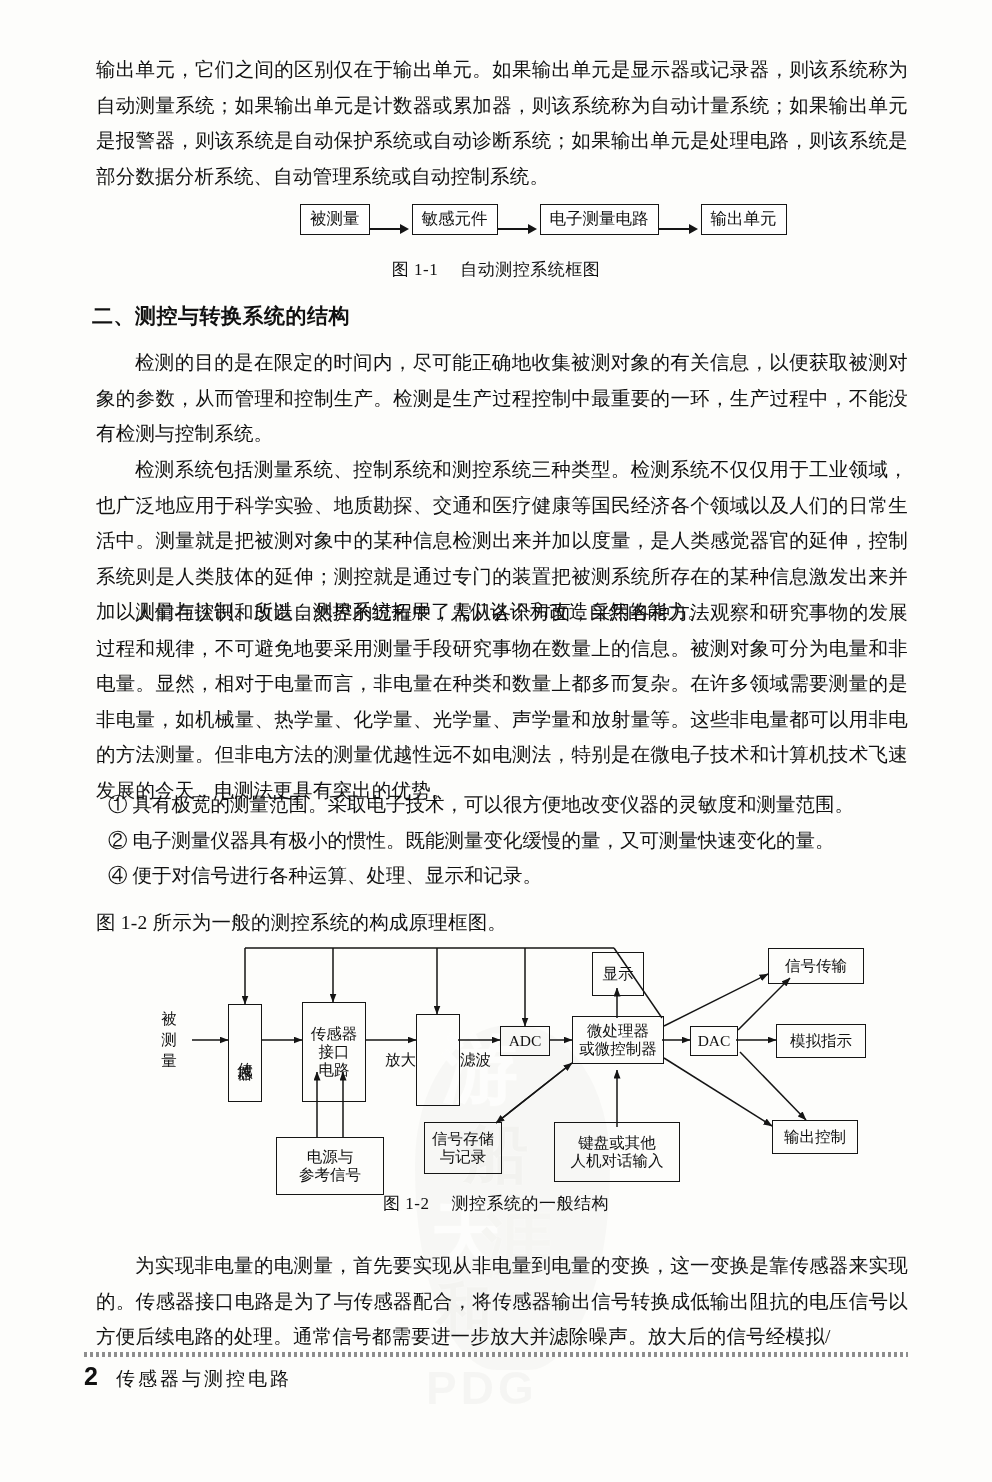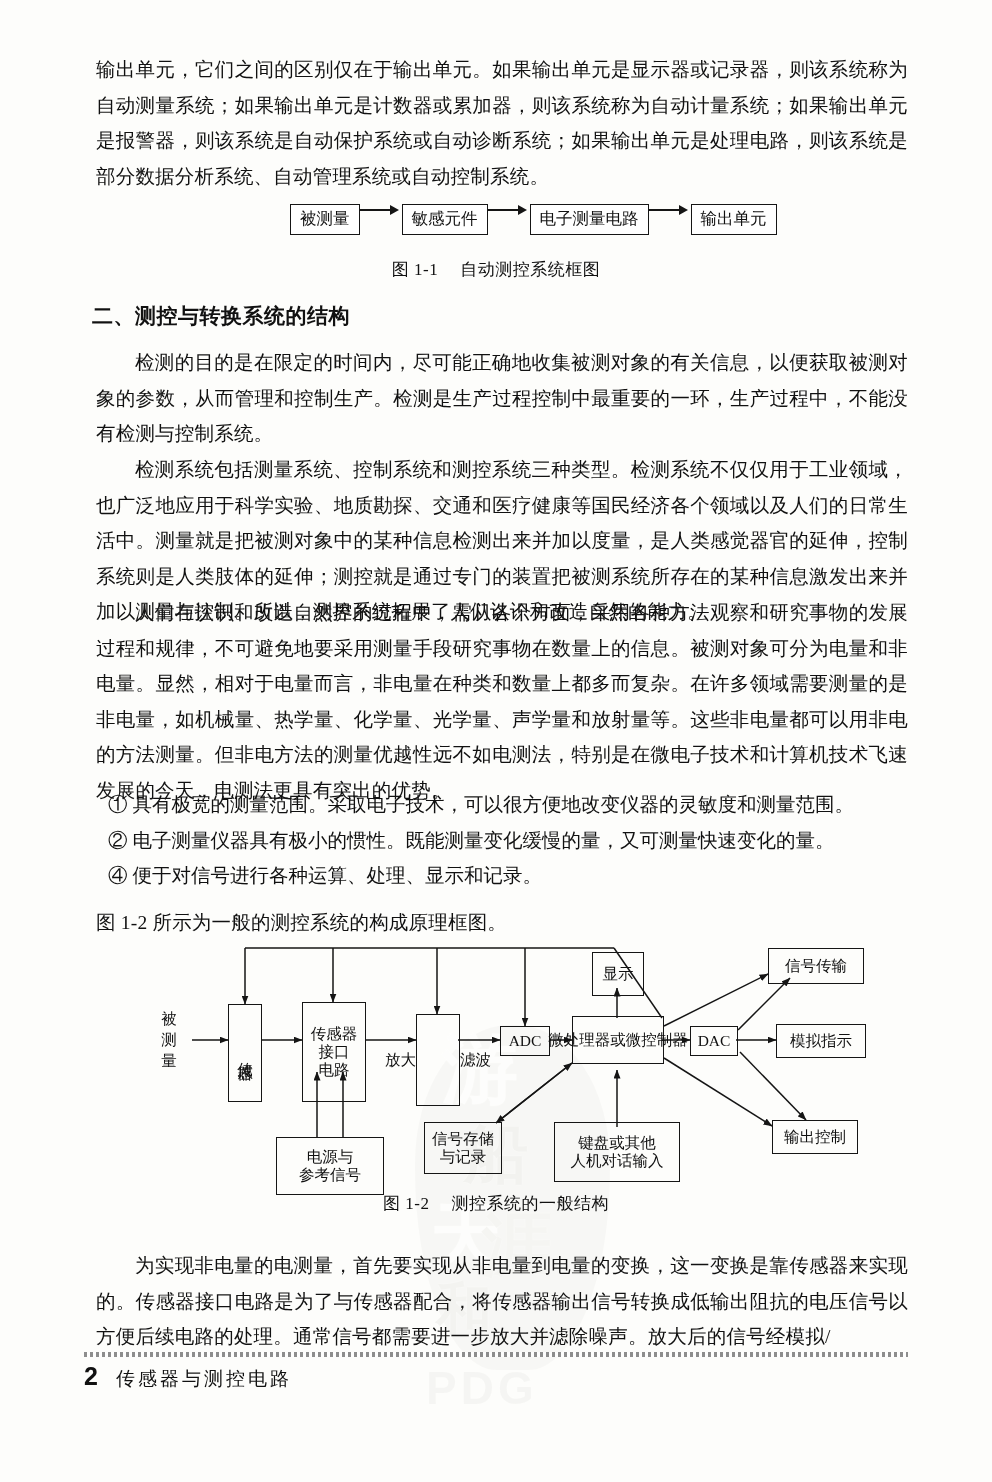--- a/index.html
+++ b/index.html
@@ -71,22 +71,22 @@
   }
   ul.numlist{list-style:none;margin:12px;padding:0;}
   ul.numlist li{
     font-size:19.5px;line-height:35.5px;
     text-align:justify;text-justify:inter-ideograph;
   }
 
   
   .fig1{position:absolute;left:0;top:198px;width:992px;height:92px;z-index:2;}
   .fig1 .row{
-    position:absolute;left:290px;top:6px;
-    display:flex;align-items:flex-start;
+    position:absolute;left:300px;top:6px;
+    display:flex;align-items:flex-end;
   }
   .bx{
     border:1.6px solid #151515;
     background:#fff;
     font-size:16.5px;
     line-height:1.15;
     text-align:center;
     padding:5px 9px;
     white-space:nowrap;
   }
@@ -287,21 +287,21 @@
       <span>电路</span>
     </div>
 
     <div class="fbox" style="left:416px;top:84px;width:44px;height:92px;gap:44px;">
       <span>放大</span>
       <span>滤波</span>
     </div>
 
     <div class="fbox" style="left:500px;top:96px;width:50px;height:30px;">ADC</div>
 
-    <div class="fbox" style="left:572px;top:86px;width:92px;height:48px;flex-direction:row;">
+    <div class="fbox" style="left:572px;top:86px;width:92px;height:48px;flex-direction:column;">
       <span>微处理器</span>
       <span>或微控制器</span>
     </div>
 
     <div class="fbox" style="left:690px;top:96px;width:48px;height:30px;">DAC</div>
 
     <div class="fbox" style="left:592px;top:22px;width:52px;height:44px;">显示</div>
 
     <div class="fbox" style="left:768px;top:18px;width:96px;height:36px;">信号传输</div>
 

